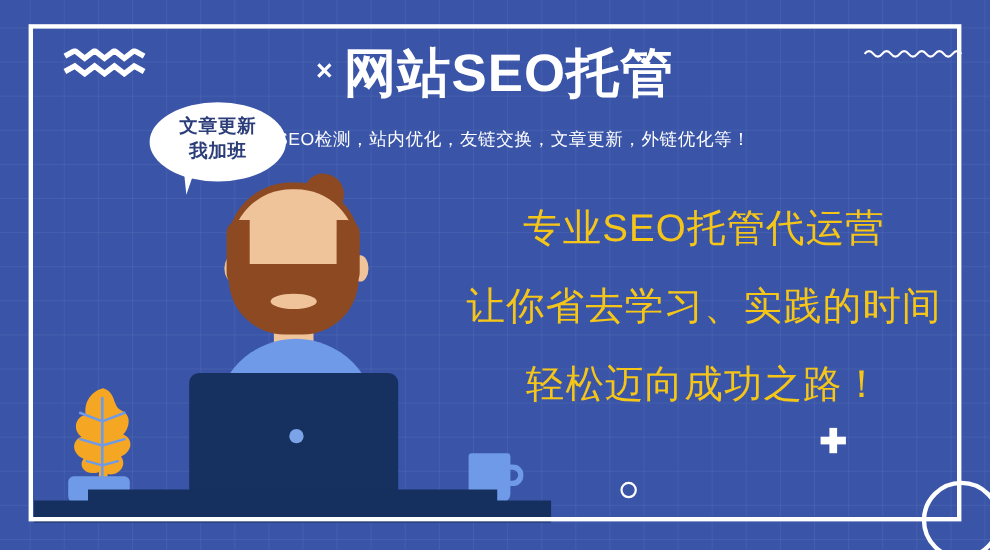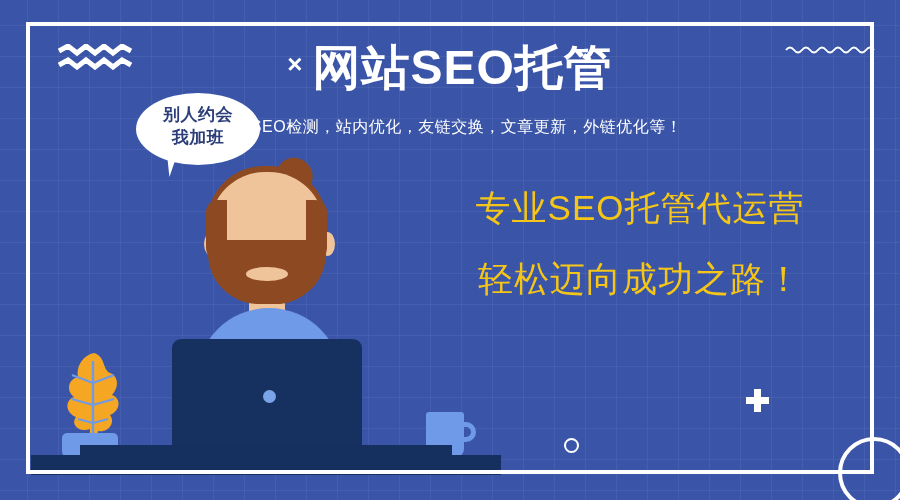--- a/index.html
+++ b/index.html
@@ -417,22 +417,23 @@
     </svg>
   </div>
 
   <div class="title-row">
     <span class="title-x">×</span><span class="title-main">网站SEO托管</span>
   </div>
   <div class="subtitle">含：SEO检测，站内优化，友链交换，文章更新，外链优化等！</div>
 
   <div class="bubble-tail"></div>
   <div class="bubble">
-    <div class="bubble-text">别人约会
+    <div class="bubble-text">文章更新
 我加班</div>
   </div>
 
   <div class="slogans">
     <div class="slogan-line">专业SEO托管代运营</div>
+    <div class="slogan-line">让你省去学习、实践的时间</div>
     <div class="slogan-line">轻松迈向成功之路！</div>
   </div>
 
 </div>
 
 </body></html>

